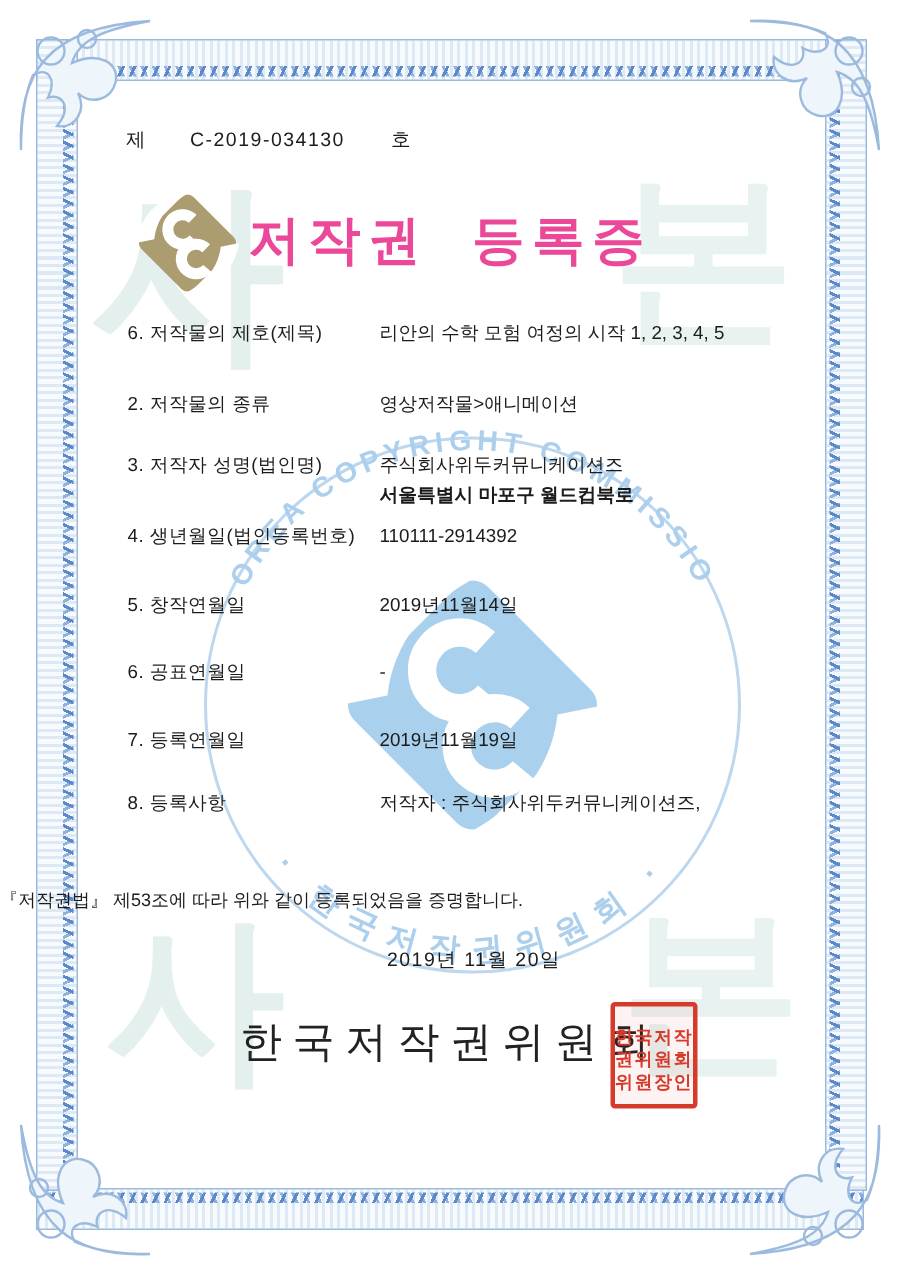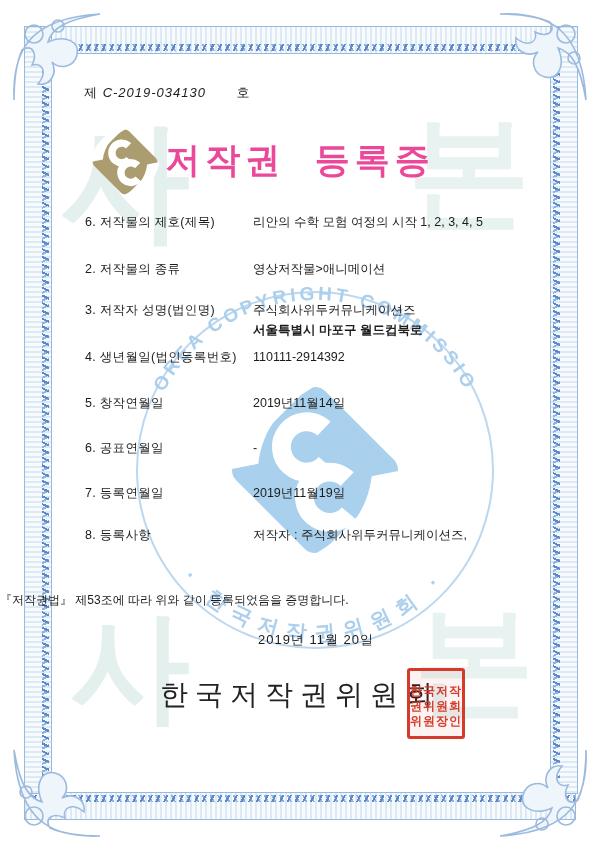--- a/index.html
+++ b/index.html
@@ -34,21 +34,21 @@
   .copy-stamp{position:absolute;font-weight:700;color:#e4f0ee;line-height:1;
               letter-spacing:0;user-select:none;z-index:0;}
   .stamp-tl{left:60px;top:116px;font-size:130px;}
   .stamp-tr{left:408px;top:110px;font-size:122px;color:#e7f2f1;}
   .stamp-bl{left:70px;top:606px;font-size:120px;}
   .stamp-br{left:414px;top:600px;font-size:120px;color:#e7f2f1;}
   .wm-ring{left:128px;top:283px;width:374px;height:374px;z-index:0;}
 
   
   .cert-no{left:84px;top:84px;font-size:13px;letter-spacing:1px;z-index:2;}
-  .cert-no .num{font-style:italic;}
+  .cert-no .num{margin-left:24px;}
   .cert-no .suf{margin-left:26px;}
   .gold-logo{left:84px;top:121px;width:82px;height:82px;z-index:2;}
   .title{left:55px;right:55px;top:137px;text-align:center;font-size:35px;font-weight:700;
          letter-spacing:5px;white-space:pre;z-index:2;color:#ec4899;}
 
   
   .fields{left:85px;top:204px;width:450px;z-index:2;}
   .frow{position:absolute;left:0;width:450px;font-size:12.5px;line-height:20px;}
   .frow .lbl{display:inline-block;width:168px;vertical-align:top;letter-spacing:.3px;}
   .frow .val{display:inline-block;vertical-align:top;}

